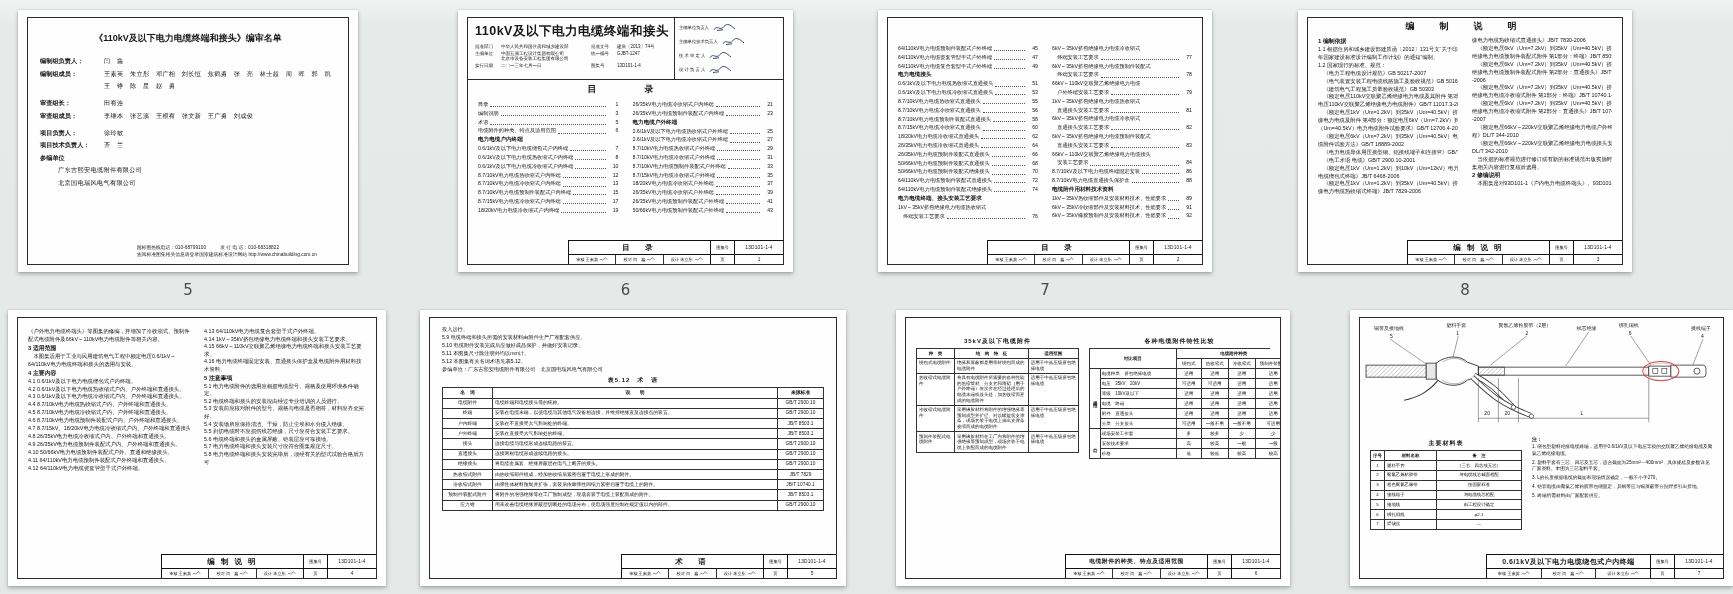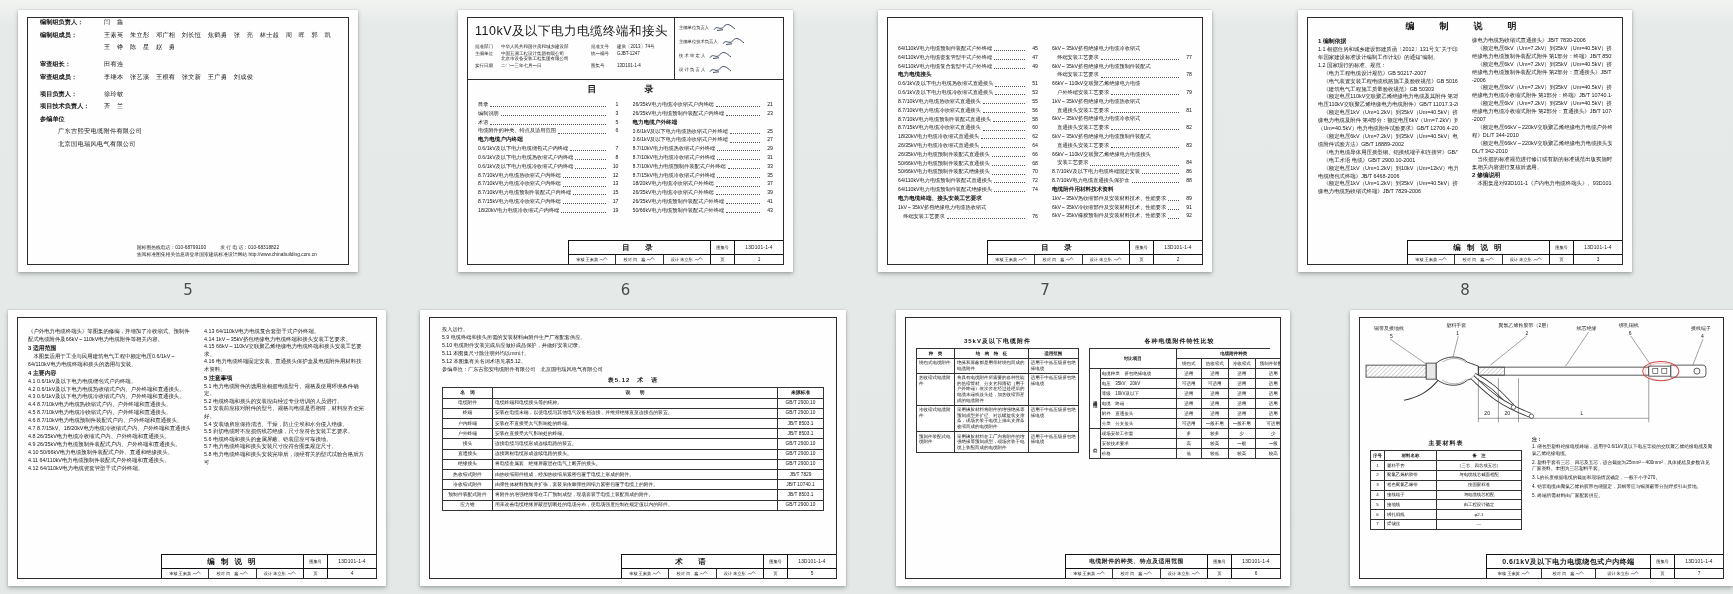--- a/index.html
+++ b/index.html
@@ -65,21 +65,21 @@
   .p5t{font-size:9px;font-weight:bold;text-align:center;margin:14px 0 12px}
   .r5{display:flex;font-size:6.2px;line-height:8px;margin-bottom:4.5px;padding-left:12px}
   .r5l{width:64px;flex:0 0 auto;font-weight:bold}
   .r5v{flex:1;letter-spacing:.3px}
   .p5c{margin-top:auto;margin-bottom:6px;padding-left:34%;font-size:4.8px;line-height:7px;color:#222}
   .p5c .row1{display:flex;gap:14px;white-space:nowrap}
 
   
   .hdr{display:flex;border-bottom:1px solid #2b2b2b;height:61px;flex:0 0 auto}
   .hdl{flex:1;padding:3px 7px;display:flex;flex-direction:column;min-width:0}
-  .hdt{font-size:12.5px;font-weight:normal;text-align:center;letter-spacing:.5px;margin:2px 0 4px;white-space:nowrap}
+  .hdt{font-size:12.5px;font-weight:bold;text-align:center;letter-spacing:.5px;margin:2px 0 4px;white-space:nowrap}
   .hm{display:flex;font-size:4.5px;line-height:5.4px;margin-bottom:1.6px}
   .hma{width:26px;flex:0 0 auto}
   .hmb{flex:1;white-space:pre-line;min-width:0}
   .hmc{width:26px;flex:0 0 auto}
   .hmd{width:50px;flex:0 0 auto}
   .hdr-r{width:100px;flex:0 0 auto;border-left:1px solid #2b2b2b;padding:3px 4px;display:flex;flex-direction:column;justify-content:space-around}
   .off{display:flex;align-items:center;gap:2px;font-size:4.3px;white-space:nowrap}
   .off svg{width:27px;height:9px;flex:0 0 auto}
 
   
@@ -106,20 +106,21 @@
   .p12r{flex:1;min-width:0}
   .note{font-size:4.7px;line-height:6.4px;margin-bottom:2.5px}
   .noteh{font-size:5px;font-weight:bold;margin-bottom:2px}
   .dsvg{flex:0 0 auto;width:100%}
 </style>
 </head>
 <body>
 
 <div class="pg" id="p5">
   <div class="bd">
+    <div class="p5t">《110kV及以下电力电缆终端和接头》编审名单</div>
     <div>
 
         <div class="r5">
           <span class="r5l">编制组负责人：</span>
           <span class="r5v">闫　鑫</span>
         </div>
 
         <div class="r5">
           <span class="r5l">编制组成员：</span>
           <span class="r5v">王素英　朱立彤　邓广相　刘长恒　焦鹤勇　张　亮　林士超　周　晖　郭　凯</span>

